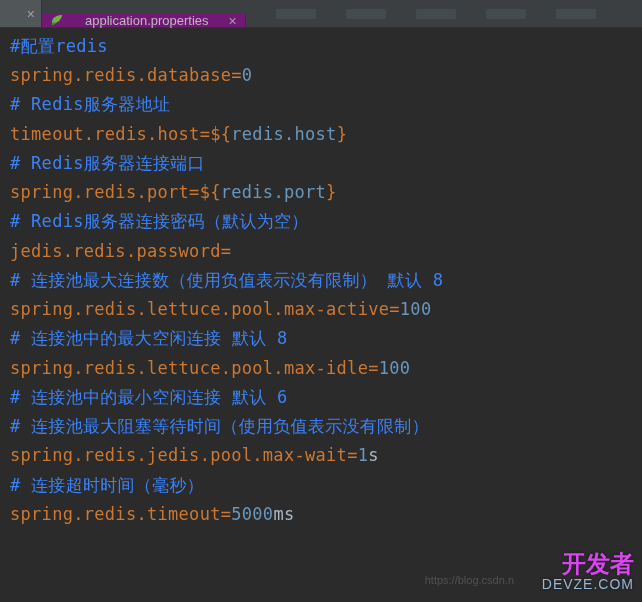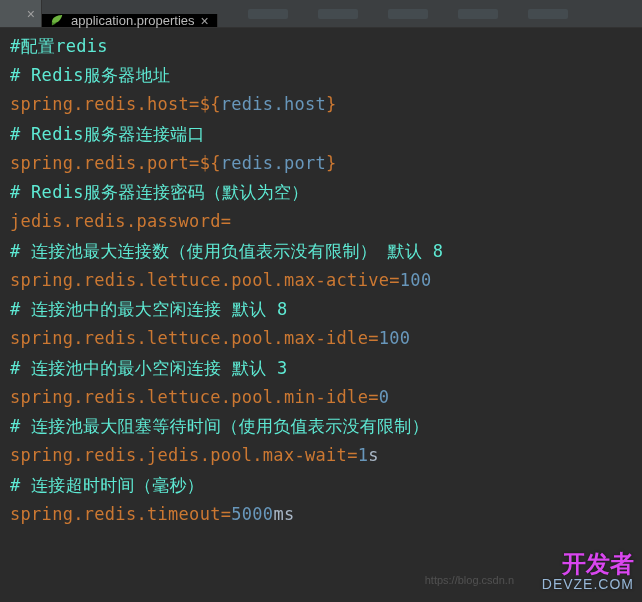--- a/index.html
+++ b/index.html
@@ -22,25 +22,25 @@
     .tab-prev {
       width: 42px;
       background: #515658;
       border-right: 1px solid #323232;
       display: flex;
       align-items: center;
       justify-content: flex-end;
       padding-right: 6px;
     }
     .tab-active {
-      background: #000000;
+      background: #701a75;
       display: flex;
       align-items: center;
       padding: 0 8px;
-      gap: 6px;
+      gap: 20px;
       border-right: 1px solid #323232;
       margin-top: 14px;
     }
     .tab-label {
       color: #bbbbbb;
       font-size: 13px;
       font-family: sans-serif;
     }
     .tab-close {
       color: #a0a0a0;
@@ -64,21 +64,21 @@
       opacity: 0.6;
     }
     .spring-icon svg { display: block; }
     .editor {
       padding: 4px 10px 4px 10px;
       line-height: 1.72;
       font-size: 17px;
       letter-spacing: 0.3px;
     }
     .line { white-space: pre; }
-    .c-comment { color: #5eead4; }
+    .c-comment { color: #3b82f6; }
     .c-key { color: #cc7832; }
     .c-eq { color: #cc7832; }
     .c-num { color: #6897bb; }
     .c-dollar { color: #cc7832; }
     .c-brace { color: #cc7832; }
     .c-var { color: #6897bb; }
     .c-val { color: #a9b7c6; }
     .watermark {
       position: absolute;
       right: 8px;
@@ -134,32 +134,32 @@
     <div class="tab-ghost"></div>
     <div class="tab-ghost"></div>
     <div class="tab-ghost"></div>
     <div class="tab-ghost"></div>
     <div class="tab-ghost"></div>
   </div>
 </div>
 
 <div class="editor" id="editor">
     <div class="line"><span class="c-comment">#配置redis</span></div>
+    <div class="line"><span class="c-key">spring.redis.database</span><span class="c-eq">=</span><span class="c-num">0</span></div>
     <div class="line"><span class="c-comment"># Redis服务器地址</span></div>
-    <div class="line"><span class="c-key">spring.redis.host</span><span class="c-eq">=</span><span class="c-dollar">$</span><span class="c-brace">{</span><span class="c-var">redis.host</span><span class="c-brace">}</span></div>
+    <div class="line"><span class="c-key">timeout.redis.host</span><span class="c-eq">=</span><span class="c-dollar">$</span><span class="c-brace">{</span><span class="c-var">redis.host</span><span class="c-brace">}</span></div>
     <div class="line"><span class="c-comment"># Redis服务器连接端口</span></div>
     <div class="line"><span class="c-key">spring.redis.port</span><span class="c-eq">=</span><span class="c-dollar">$</span><span class="c-brace">{</span><span class="c-var">redis.port</span><span class="c-brace">}</span></div>
     <div class="line"><span class="c-comment"># Redis服务器连接密码（默认为空）</span></div>
     <div class="line"><span class="c-key">jedis.redis.password</span><span class="c-eq">=</span></div>
     <div class="line"><span class="c-comment"># 连接池最大连接数（使用负值表示没有限制） 默认 8</span></div>
     <div class="line"><span class="c-key">spring.redis.lettuce.pool.max-active</span><span class="c-eq">=</span><span class="c-num">100</span></div>
     <div class="line"><span class="c-comment"># 连接池中的最大空闲连接 默认 8</span></div>
     <div class="line"><span class="c-key">spring.redis.lettuce.pool.max-idle</span><span class="c-eq">=</span><span class="c-num">100</span></div>
-    <div class="line"><span class="c-comment"># 连接池中的最小空闲连接 默认 3</span></div>
-    <div class="line"><span class="c-key">spring.redis.lettuce.pool.min-idle</span><span class="c-eq">=</span><span class="c-num">0</span></div>
+    <div class="line"><span class="c-comment"># 连接池中的最小空闲连接 默认 6</span></div>
     <div class="line"><span class="c-comment"># 连接池最大阻塞等待时间（使用负值表示没有限制）</span></div>
     <div class="line"><span class="c-key">spring.redis.jedis.pool.max-wait</span><span class="c-eq">=</span><span class="c-num">1</span><span class="c-val">s</span></div>
     <div class="line"><span class="c-comment"># 连接超时时间（毫秒）</span></div>
     <div class="line"><span class="c-key">spring.redis.timeout</span><span class="c-eq">=</span><span class="c-num">5000</span><span class="c-val">ms</span></div>
   </div>
 
 <div class="watermark">
   <span class="wm-url">https://blog.csdn.n</span>
   <div class="wm-top">开发者</div>
   <div class="wm-bot">DEVZE.COM</div>

